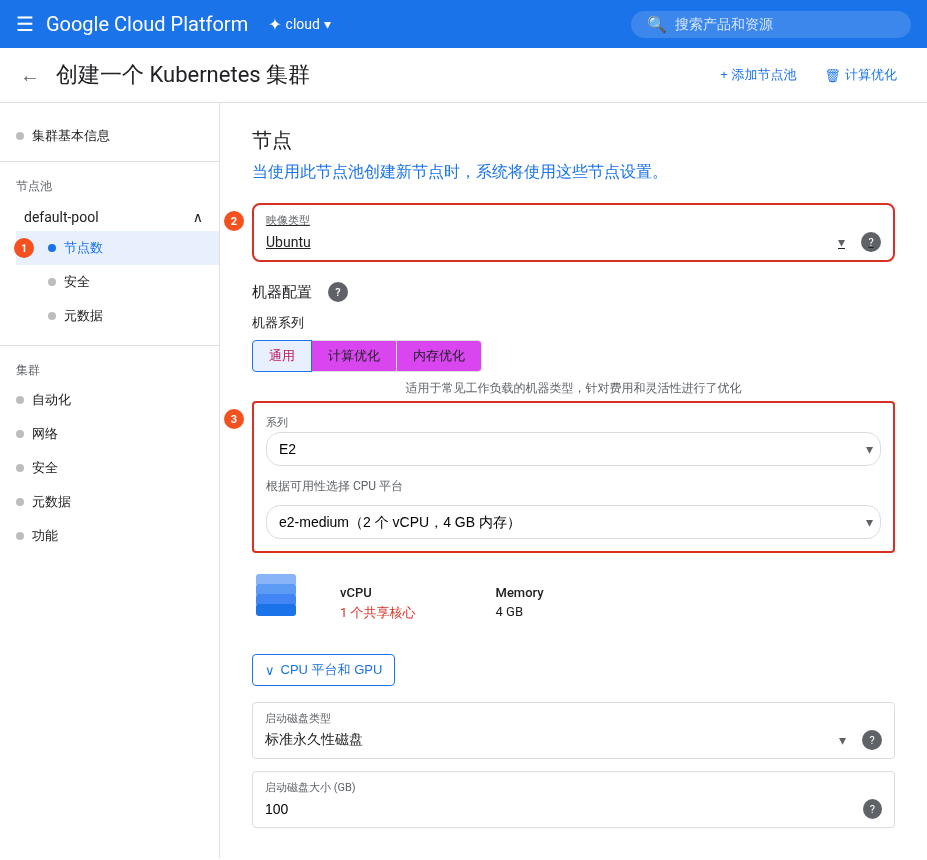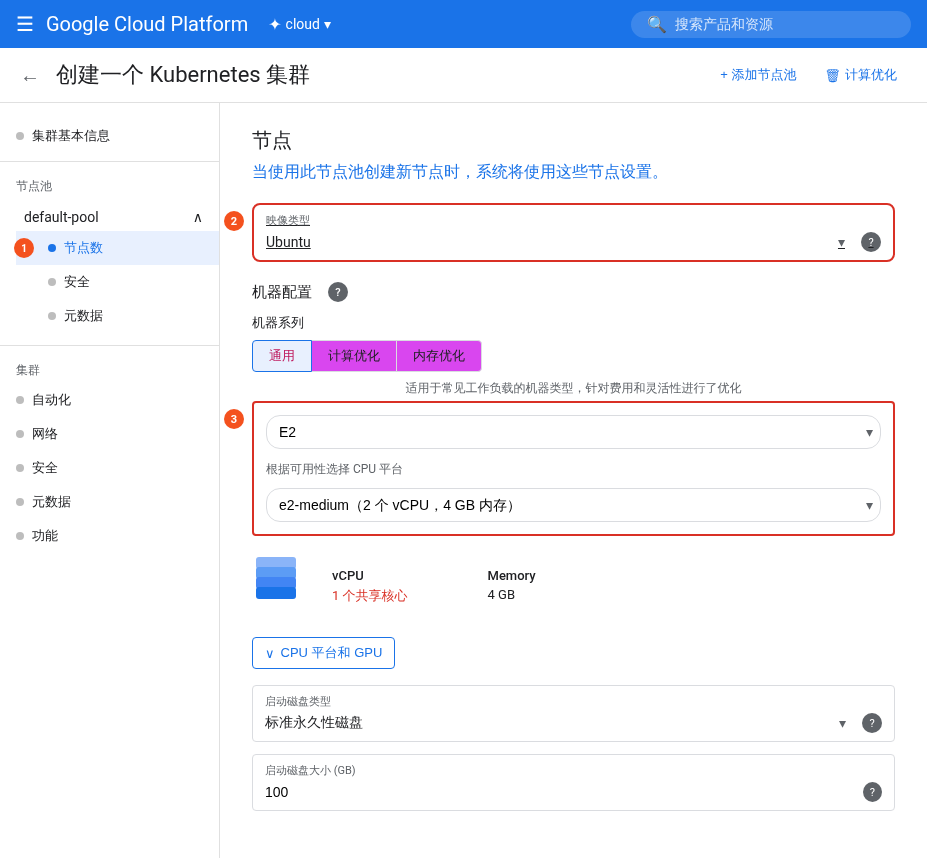--- a/index.html
+++ b/index.html
@@ -155,21 +155,21 @@
       position: absolute;
       width: 40px; height: 12px;
       background: #4285f4;
       border-radius: 3px;
       left: 4px;
     }
     .stack-icon .layer1 { top: 30px; background: #1a73e8; }
     .stack-icon .layer2 { top: 20px; background: #4285f4; }
     .stack-icon .layer3 { top: 10px; background: #5c9cf5; }
     .stack-icon .layer4 { top: 0px; background: #8ab4f8; }
-    .resource-row { display: flex; align-items: center; gap: 20px; margin: 8px 0 16px; }
+    .resource-row { display: flex; align-items: center; gap: 28px; margin: 8px 0 16px; }
 
     
     .cpu-gpu-btn {
       display: inline-flex; align-items: center; gap: 6px;
       padding: 6px 12px;
       border: 1px solid #1a73e8;
       border-radius: 4px;
       color: #1a73e8;
       font-size: 13px;
       cursor: pointer;
@@ -325,20 +325,21 @@
     </div>
 
     <p class="series-desc">适用于常见工作负载的机器类型，针对费用和灵活性进行了优化</p>
 
     
     <div style="position:relative; margin-bottom:16px;">
       <span class="num-badge" style="position:absolute; left:-28px; top:8px;">3</span>
       <div style="border: 2px solid #d93025; border-radius:4px; padding:12px;">
 
         <div style="margin-bottom:12px;">
+          <div class="field-label-small">系列</div>
           <div class="select-wrapper">
             <select>
               <option>E2</option>
               <option>N2</option>
               <option>N1</option>
             </select>
             <span class="arrow">▾</span>
           </div>
         </div>
         <p style="font-size:12px; color:#5f6368; margin-bottom:10px;">根据可用性选择 CPU 平台</p>

